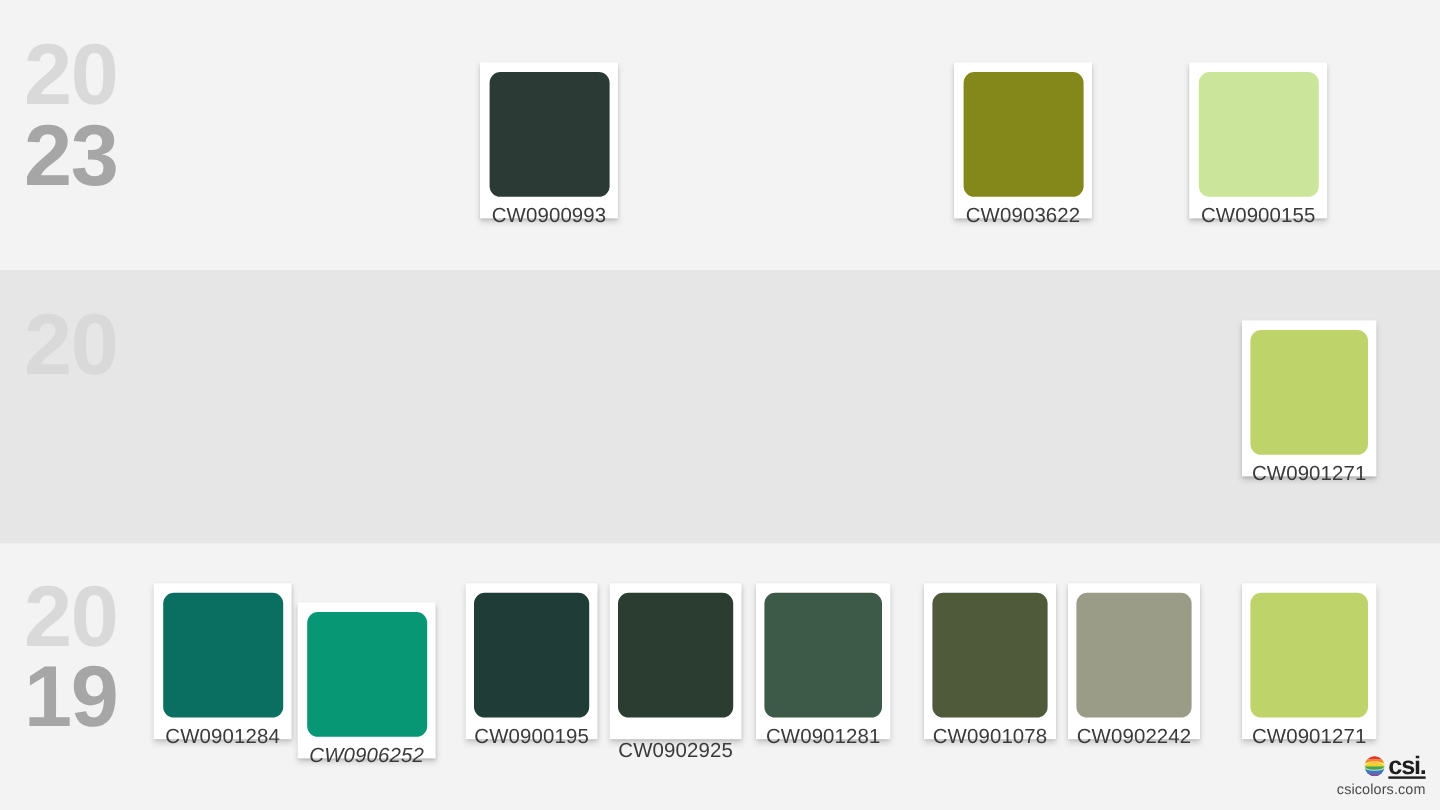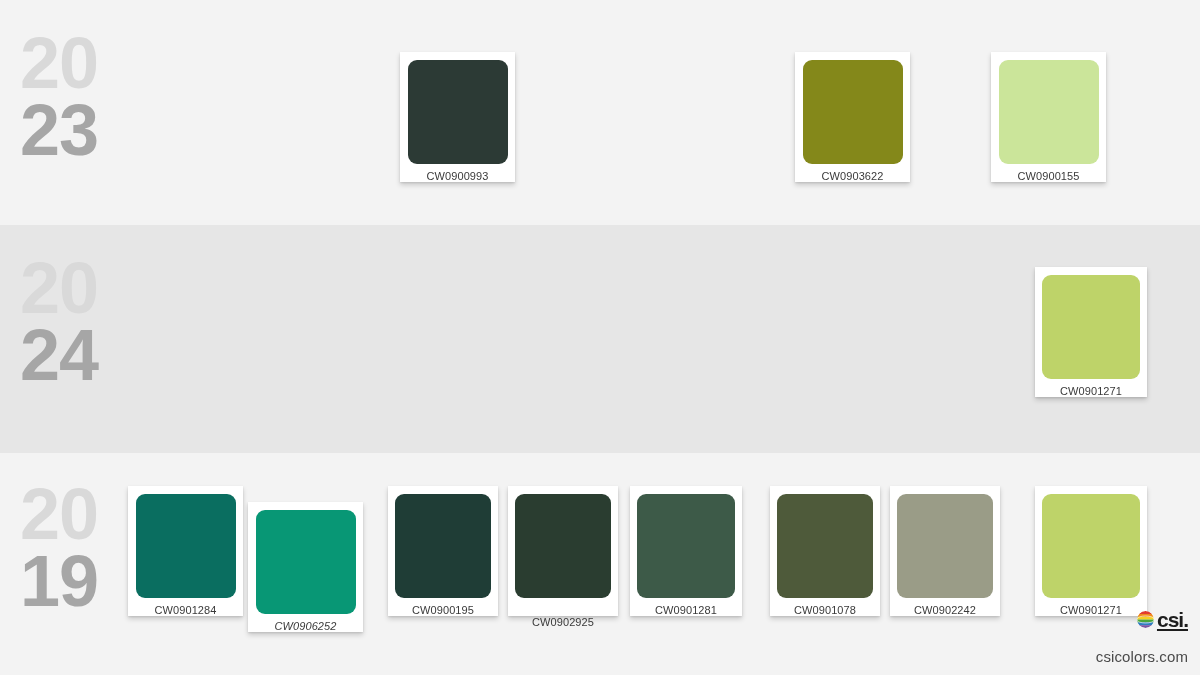--- a/index.html
+++ b/index.html
@@ -98,21 +98,21 @@
     box-sizing: border-box;
     display: flex;
     flex-direction: column;
     align-items: center;
   }
   .card .chip {
     border-radius: 9px;
     flex: none;
   }
   .card .code {
-    font-size: 11px;
+    font-size: 17px;
     color: #3a3a3a;
     letter-spacing: .1px;
     white-space: nowrap;
     text-align: center;
     line-height: 1;
   }
 
   
   .csi-logo {
     position: absolute;
@@ -137,23 +137,23 @@
   .csi-word {
     font-family: "Liberation Sans", sans-serif;
     font-weight: bold;
     font-size: 21px;
     line-height: 1;
     color: #1d1d1d;
     letter-spacing: -1px;
     text-decoration: underline;
   }
   .csi-url {
-    font-size: 15px;
+    font-size: 12px;
     color: #4a4a4a;
-    margin-top: 18px;
+    margin-top: 2px;
     letter-spacing: .1px;
   }
 </style>
 </head>
 <body>
 
 <div class="header">
   <div class="header-inner">
     <div class="rule"></div>
     <div class="quarter-label">Q3</div>
@@ -179,21 +179,20 @@
       <div class="card" style="left: 965px; top: 52px; width: 115px; height: 130px; margin-left: 26px;">
         <div class="chip" style="width: 100px; height: 104px; background: rgb(203, 229, 154); margin-top: 8px;"></div>
         <div class="code" style="margin-top: 7px;">CW0900155</div>
       </div>
     </div>
 </div>
 
 <div class="row row-2024" style="background: rgb(230, 230, 230);">
   <div class="year-block">
     <div class="year-top">20</div>
-    <div class="year-bottom">24</div>
   </div>
   <div class="cards">
       <div class="card" style="left: 1035px; top: 42px; width: 112px; height: 130px;">
         <div class="chip" style="width: 98px; height: 104px; background: rgb(190, 211, 105); margin-top: 8px;"></div>
         <div class="code" style="margin-top: 7px;">CW0901271</div>
       </div>
     </div>
 </div>
 
 <div class="row row-2025" style="background: rgb(243, 243, 243);">

